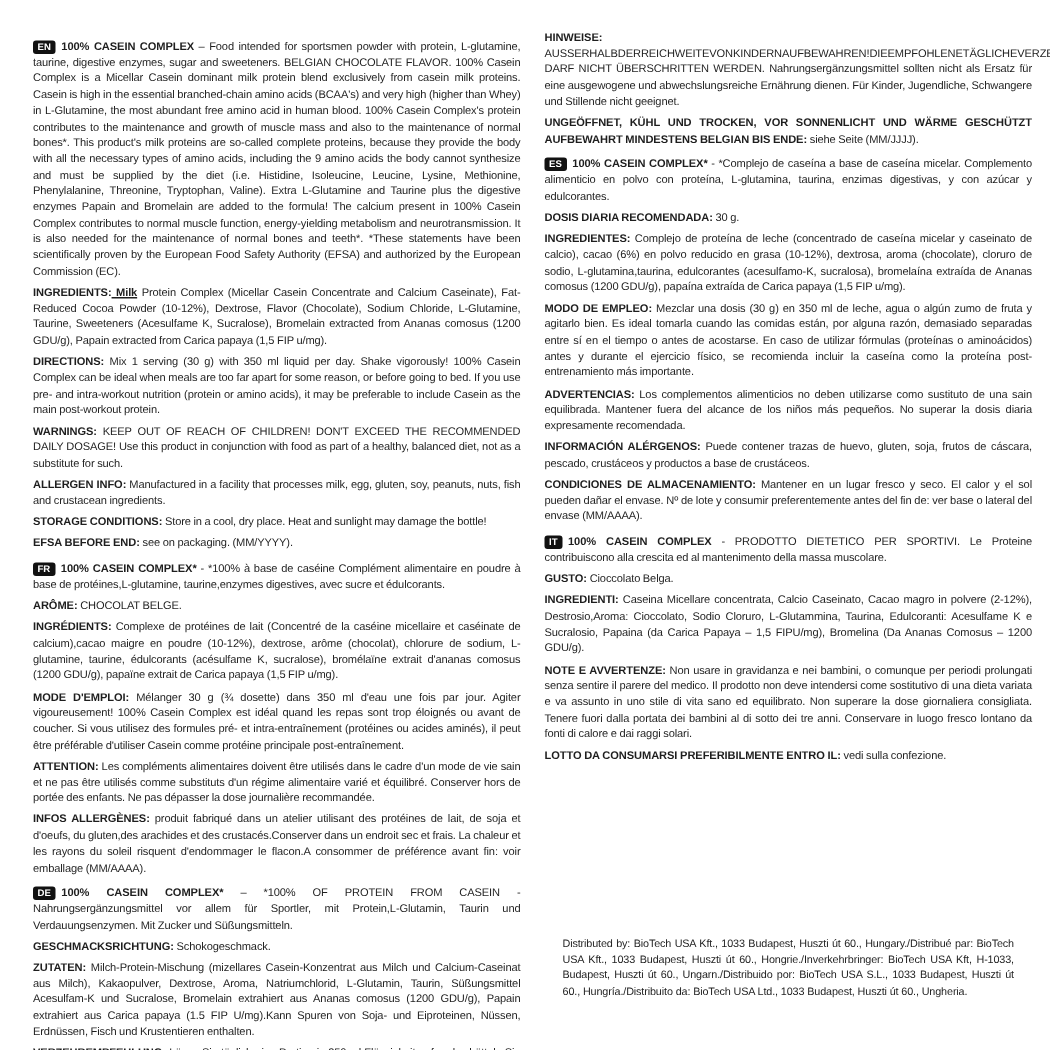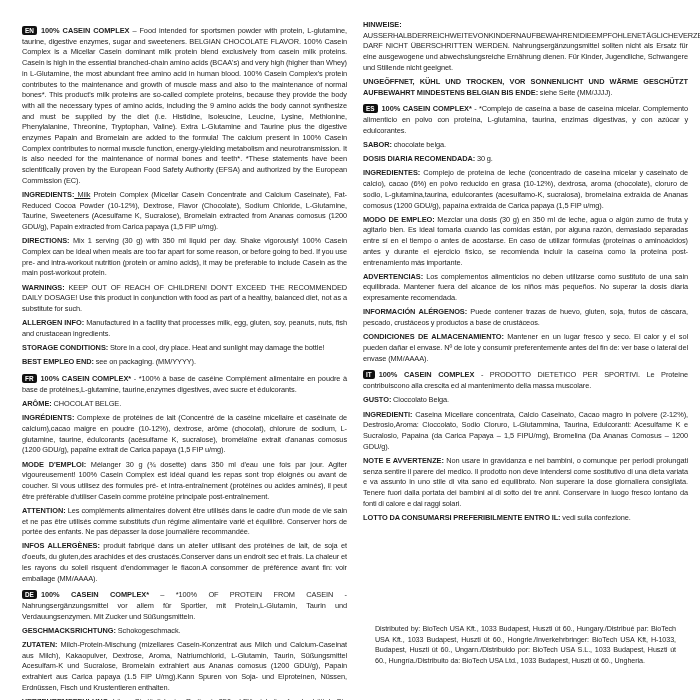--- a/index.html
+++ b/index.html
@@ -17,21 +17,21 @@
     width:325px;flex:0 0 325px;position:relative;
   }
   .para{
     margin:0 0 3.5px 0;
     font-size:7.4px;line-height:10.7px;letter-spacing:-0.08px;
     text-align:justify;
     word-spacing:-0.2px;
   }
   .para.lang-start{margin-top:6px;}
   .lbl{font-weight:bold;letter-spacing:-0.05px;}
-  .em-u{font-weight:normal;text-decoration:underline;}
+  .em-u{font-weight:bold;text-decoration:underline;}
   .badge{
     display:inline-block;
     background:#111111;color:#ffffff;
     font-weight:bold;font-size:6.4px;line-height:1;
     padding:1.5px 3px 1px 3px;border-radius:2px;
     margin-right:4px;position:relative;top:-0.5px;
     letter-spacing:0;
   }
   .distributor{
     position:absolute;left:0;right:0;bottom:12px;
@@ -44,37 +44,36 @@
 <body>
 
 <div class="page">
   <div class="col">
       <p class="para lang-start"><span class="badge">EN</span><strong class="lbl">100% CASEIN COMPLEX</strong><span> – Food intended for sportsmen powder with protein, L-glutamine, taurine, digestive enzymes, sugar and sweeteners. BELGIAN CHOCOLATE FLAVOR. 100% Casein Complex is a Micellar Casein dominant milk protein blend exclusively from casein milk proteins. Casein is high in the essential branched-chain amino acids (BCAA's) and very high (higher than Whey) in L-Glutamine, the most abundant free amino acid in human blood. 100% Casein Complex's protein contributes to the maintenance and growth of muscle mass and also to the maintenance of normal bones*. This product's milk proteins are so-called complete proteins, because they provide the body with all the necessary types of amino acids, including the 9 amino acids the body cannot synthesize and must be supplied by the diet (i.e. Histidine, Isoleucine, Leucine, Lysine, Methionine, Phenylalanine, Threonine, Tryptophan, Valine). Extra L-Glutamine and Taurine plus the digestive enzymes Papain and Bromelain are added to the formula! The calcium present in 100% Casein Complex contributes to normal muscle function, energy-yielding metabolism and neurotransmission. It is also needed for the maintenance of normal bones and teeth*. *These statements have been scientifically proven by the European Food Safety Authority (EFSA) and authorized by the European Commission (EC).</span></p>
       <p class="para"><strong class="lbl">INGREDIENTS:</strong><strong class="em-u"> Milk</strong><span> Protein Complex (Micellar Casein Concentrate and Calcium Caseinate), Fat-Reduced Cocoa Powder (10-12%), Dextrose, Flavor (Chocolate), Sodium Chloride, L-Glutamine, Taurine, Sweeteners (Acesulfame K, Sucralose), Bromelain extracted from Ananas comosus (1200 GDU/g), Papain extracted from Carica papaya (1,5 FIP u/mg).</span></p>
       <p class="para"><strong class="lbl">DIRECTIONS:</strong><span> Mix 1 serving (30 g) with 350 ml liquid per day. Shake vigorously! 100% Casein Complex can be ideal when meals are too far apart for some reason, or before going to bed. If you use pre- and intra-workout nutrition (protein or amino acids), it may be preferable to include Casein as the main post-workout protein.</span></p>
       <p class="para"><strong class="lbl">WARNINGS:</strong><span> KEEP OUT OF REACH OF CHILDREN! DON'T EXCEED THE RECOMMENDED DAILY DOSAGE! Use this product in conjunction with food as part of a healthy, balanced diet, not as a substitute for such.</span></p>
       <p class="para"><strong class="lbl">ALLERGEN INFO:</strong><span> Manufactured in a facility that processes milk, egg, gluten, soy, peanuts, nuts, fish and crustacean ingredients.</span></p>
       <p class="para"><strong class="lbl">STORAGE CONDITIONS:</strong><span> Store in a cool, dry place. Heat and sunlight may damage the bottle!</span></p>
-      <p class="para"><strong class="lbl">BEST EMPLEO END:</strong><span> see on packaging. (MM/YYYY).</span></p>
+      <p class="para"><strong class="lbl">EFSA BEFORE END:</strong><span> see on packaging. (MM/YYYY).</span></p>
       <p class="para lang-start"><span class="badge">FR</span><strong class="lbl">100% CASEIN COMPLEX*</strong><span> - *100% à base de caséine Complément alimentaire en poudre à base de protéines,L-glutamine, taurine,enzymes digestives, avec sucre et édulcorants.</span></p>
       <p class="para"><strong class="lbl">ARÔME:</strong><span> CHOCOLAT BELGE.</span></p>
       <p class="para"><strong class="lbl">INGRÉDIENTS:</strong><span> Complexe de protéines de lait (Concentré de la caséine micellaire et caséinate de calcium),cacao maigre en poudre (10-12%), dextrose, arôme (chocolat), chlorure de sodium, L-glutamine, taurine, édulcorants (acésulfame K, sucralose), bromélaïne extrait d'ananas comosus (1200 GDU/g), papaïne extrait de Carica papaya (1,5 FIP u/mg).</span></p>
       <p class="para"><strong class="lbl">MODE D'EMPLOI:</strong><span> Mélanger 30 g (¾ dosette) dans 350 ml d'eau une fois par jour. Agiter vigoureusement! 100% Casein Complex est idéal quand les repas sont trop éloignés ou avant de coucher. Si vous utilisez des formules pré- et intra-entraînement (protéines ou acides aminés), il peut être préférable d'utiliser Casein comme protéine principale post-entraînement.</span></p>
       <p class="para"><strong class="lbl">ATTENTION:</strong><span> Les compléments alimentaires doivent être utilisés dans le cadre d'un mode de vie sain et ne pas être utilisés comme substituts d'un régime alimentaire varié et équilibré. Conserver hors de portée des enfants. Ne pas dépasser la dose journalière recommandée.</span></p>
       <p class="para"><strong class="lbl">INFOS ALLERGÈNES:</strong><span> produit fabriqué dans un atelier utilisant des protéines de lait, de soja et d'oeufs, du gluten,des arachides et des crustacés.Conserver dans un endroit sec et frais. La chaleur et les rayons du soleil risquent d'endommager le flacon.A consommer de préférence avant fin: voir emballage (MM/AAAA).</span></p>
       <p class="para lang-start"><span class="badge">DE</span><strong class="lbl">100% CASEIN COMPLEX*</strong><span> – *100% OF PROTEIN FROM CASEIN - Nahrungsergänzungsmittel vor allem für Sportler, mit Protein,L-Glutamin, Taurin und Verdauungsenzymen. Mit Zucker und Süßungsmitteln.</span></p>
       <p class="para"><strong class="lbl">GESCHMACKSRICHTUNG:</strong><span> Schokogeschmack.</span></p>
       <p class="para"><strong class="lbl">ZUTATEN:</strong><span> Milch-Protein-Mischung (mizellares Casein-Konzentrat aus Milch und Calcium-Caseinat aus Milch), Kakaopulver, Dextrose, Aroma, Natriumchlorid, L-Glutamin, Taurin, Süßungsmittel Acesulfam-K und Sucralose, Bromelain extrahiert aus Ananas comosus (1200 GDU/g), Papain extrahiert aus Carica papaya (1.5 FIP U/mg).Kann Spuren von Soja- und Eiproteinen, Nüssen, Erdnüssen, Fisch und Krustentieren enthalten.</span></p>
       <p class="para"><strong class="lbl">VERZEHREMPFEHLUNG:</strong><span> Lösen Sie täglich eine Portion in 350 ml Flüssigkeit auf und schütteln Sie es kräftig. Verwenden Sie es vorzugsweise nach dem Training oder vor dem Nachtschlaf.</span></p>
     </div>
   <div class="col">
     <p class="para"><strong class="lbl">HINWEISE:</strong><span> AUSSERHALBDERREICHWEITEVONKINDERNAUFBEWAHREN!DIEEMPFOHLENETÄGLICHEVERZEHRMENGE DARF NICHT ÜBERSCHRITTEN WERDEN. Nahrungsergänzungsmittel sollten nicht als Ersatz für eine ausgewogene und abwechslungsreiche Ernährung dienen. Für Kinder, Jugendliche, Schwangere und Stillende nicht geeignet.</span></p>
       <p class="para"><strong class="lbl">UNGEÖFFNET, KÜHL UND TROCKEN, VOR SONNENLICHT UND WÄRME GESCHÜTZT AUFBEWAHRT MINDESTENS BELGIAN BIS ENDE:</strong><span> siehe Seite (MM/JJJJ).</span></p>
       <p class="para lang-start"><span class="badge">ES</span><strong class="lbl">100% CASEIN COMPLEX*</strong><span> - *Complejo de caseína a base de caseína micelar. Complemento alimenticio en polvo con proteína, L-glutamina, taurina, enzimas digestivas, y con azúcar y edulcorantes.</span></p>
-      <p class="para"><strong class="lbl">SABOR:</strong><span> chocolate belga.</span></p>
       <p class="para"><strong class="lbl">DOSIS DIARIA RECOMENDADA:</strong><span> 30 g.</span></p>
       <p class="para"><strong class="lbl">INGREDIENTES:</strong><span> Complejo de proteína de leche (concentrado de caseína micelar y caseinato de calcio), cacao (6%) en polvo reducido en grasa (10-12%), dextrosa, aroma (chocolate), cloruro de sodio, L-glutamina,taurina, edulcorantes (acesulfamo-K, sucralosa), bromelaína extraída de Ananas comosus (1200 GDU/g), papaína extraída de Carica papaya (1,5 FIP u/mg).</span></p>
       <p class="para"><strong class="lbl">MODO DE EMPLEO:</strong><span> Mezclar una dosis (30 g) en 350 ml de leche, agua o algún zumo de fruta y agitarlo bien. Es ideal tomarla cuando las comidas están, por alguna razón, demasiado separadas entre sí en el tiempo o antes de acostarse. En caso de utilizar fórmulas (proteínas o aminoácidos) antes y durante el ejercicio físico, se recomienda incluir la caseína como la proteína post-entrenamiento más importante.</span></p>
       <p class="para"><strong class="lbl">ADVERTENCIAS:</strong><span> Los complementos alimenticios no deben utilizarse como sustituto de una sain equilibrada. Mantener fuera del alcance de los niños más pequeños. No superar la dosis diaria expresamente recomendada.</span></p>
       <p class="para"><strong class="lbl">INFORMACIÓN ALÉRGENOS:</strong><span> Puede contener trazas de huevo, gluten, soja, frutos de cáscara, pescado, crustáceos y productos a base de crustáceos.</span></p>
       <p class="para"><strong class="lbl">CONDICIONES DE ALMACENAMIENTO:</strong><span> Mantener en un lugar fresco y seco. El calor y el sol pueden dañar el envase. Nº de lote y consumir preferentemente antes del fin de: ver base o lateral del envase (MM/AAAA).</span></p>
       <p class="para lang-start"><span class="badge">IT</span><strong class="lbl">100% CASEIN COMPLEX</strong><span> - PRODOTTO DIETETICO PER SPORTIVI. Le Proteine contribuiscono alla crescita ed al mantenimento della massa muscolare.</span></p>
       <p class="para"><strong class="lbl">GUSTO:</strong><span> Cioccolato Belga.</span></p>
       <p class="para"><strong class="lbl">INGREDIENTI:</strong><span> Caseina Micellare concentrata, Calcio Caseinato, Cacao magro in polvere (2-12%), Destrosio,Aroma: Cioccolato, Sodio Cloruro, L-Glutammina, Taurina, Edulcoranti: Acesulfame K e Sucralosio, Papaina (da Carica Papaya – 1,5 FIPU/mg), Bromelina (Da Ananas Comosus – 1200 GDU/g).</span></p>
       <p class="para"><strong class="lbl">NOTE E AVVERTENZE:</strong><span> Non usare in gravidanza e nei bambini, o comunque per periodi prolungati senza sentire il parere del medico. Il prodotto non deve intendersi come sostitutivo di una dieta variata e va assunto in uno stile di vita sano ed equilibrato. Non superare la dose giornaliera consigliata. Tenere fuori dalla portata dei bambini al di sotto dei tre anni. Conservare in luogo fresco lontano da fonti di calore e dai raggi solari.</span></p>

